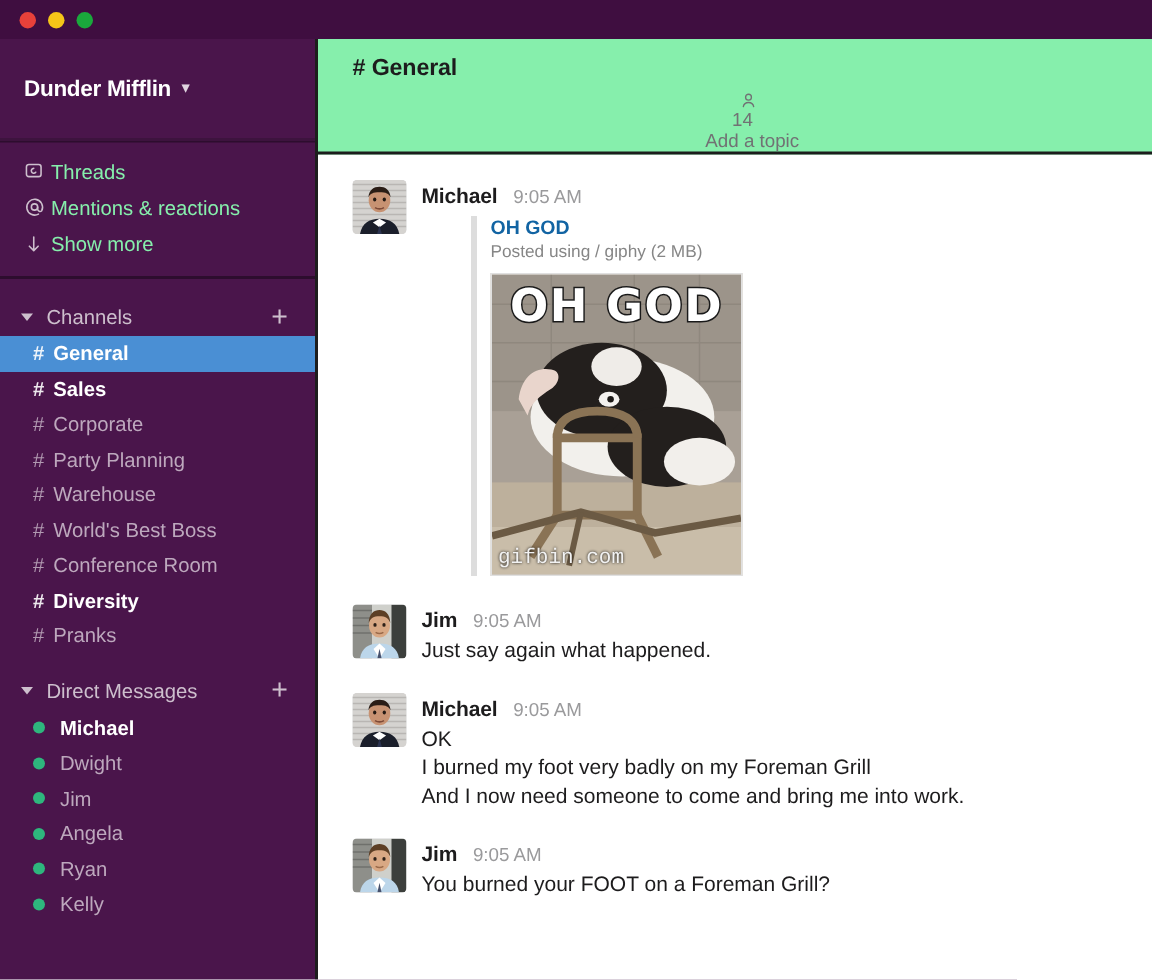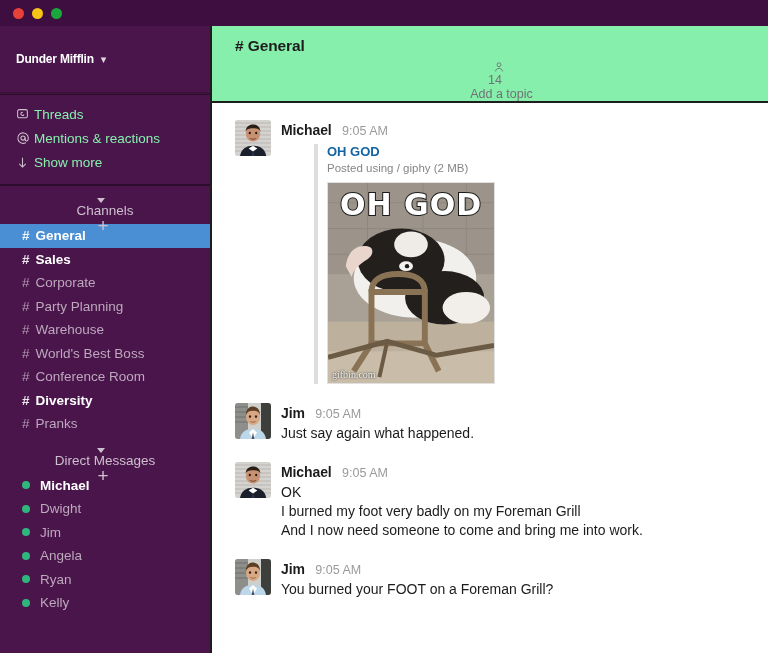--- a/index.html
+++ b/index.html
@@ -49,21 +49,21 @@
     height: 68px;
     flex: 0 0 68px;
     display: flex;
     align-items: center;
     padding: 0 16px;
     border-bottom: 2px solid #23102350;
     box-shadow: 0 1px 0 #2d0d2e;
   }
   .ws-name {
     color: #ffffff;
-    font-size: 12px;
+    font-size: 15px;
     font-weight: bold;
     letter-spacing: -0.2px;
   }
   .ws-caret {
     color: #e0d4e0;
     font-size: 11px;
     margin-left: 7px;
     line-height: 1;
   }
 
@@ -88,21 +88,20 @@
   .nav-ico svg { display: block; }
 
   .section { margin-top: 12px; }
   .section-head {
     display: flex;
     align-items: center;
     height: 26px;
     padding: 0 14px 0 14px;
     color: #cdbfcd;
     font-size: 13.5px;
-    flex-direction: column;
   }
   .tri {
     width: 0; height: 0;
     border-left: 4.5px solid transparent;
     border-right: 4.5px solid transparent;
     border-top: 5.5px solid #cdbfcd;
     margin-right: 9px;
     flex: 0 0 auto;
   }
   .section-title { flex: 1 1 auto; }
@@ -252,22 +251,22 @@
     font-weight: bold;
     color: #ffffff;
     letter-spacing: 1px;
     -webkit-text-stroke: 2px #1a1a1a;
     paint-order: stroke fill;
     line-height: 32px;
   }
   .gif-wm {
     position: absolute;
     left: 4px; bottom: 3px;
-    font-family: Liberation Serif, serif;
-    font-size: 10px;
+    font-family: Liberation Mono, monospace;
+    font-size: 14px;
     color: #f2f2f2;
     text-shadow: 0 0 2px #000;
   }
 </style>
 </head>
 <body>
 
 <div id="app">
 
   <div class="titlebar">

